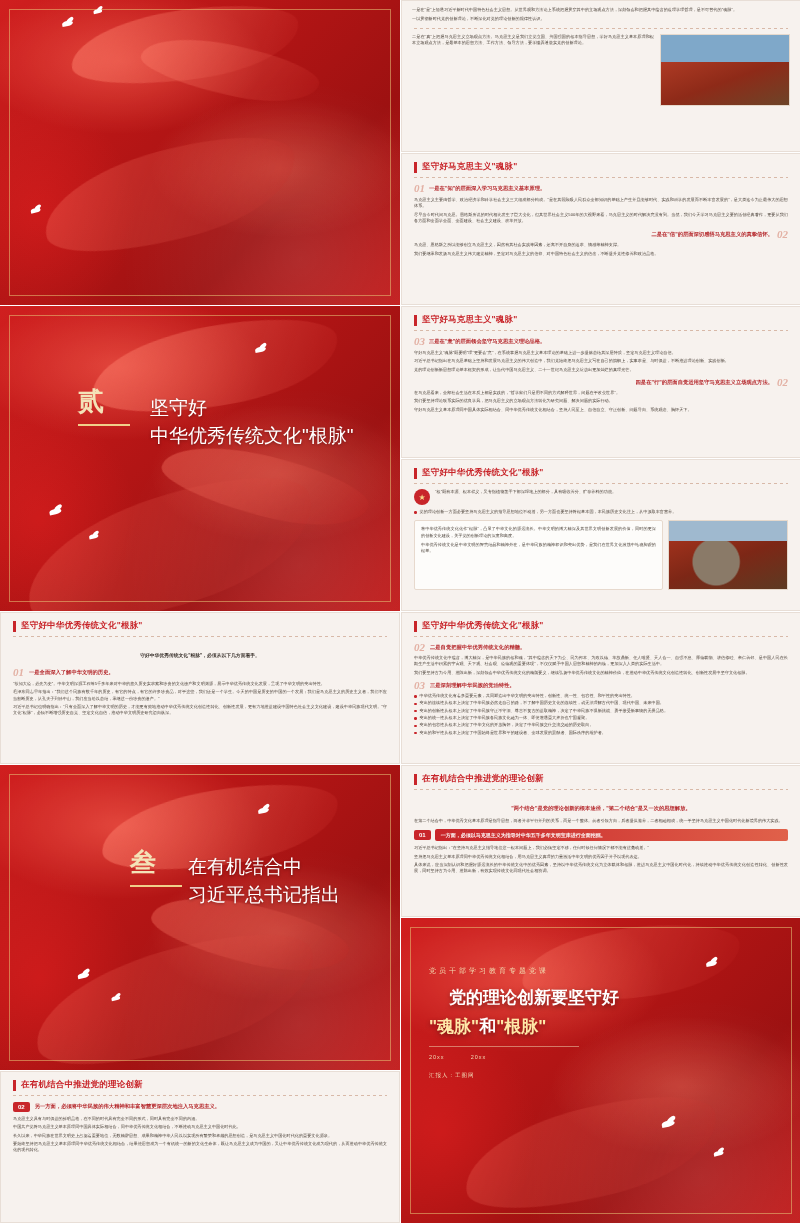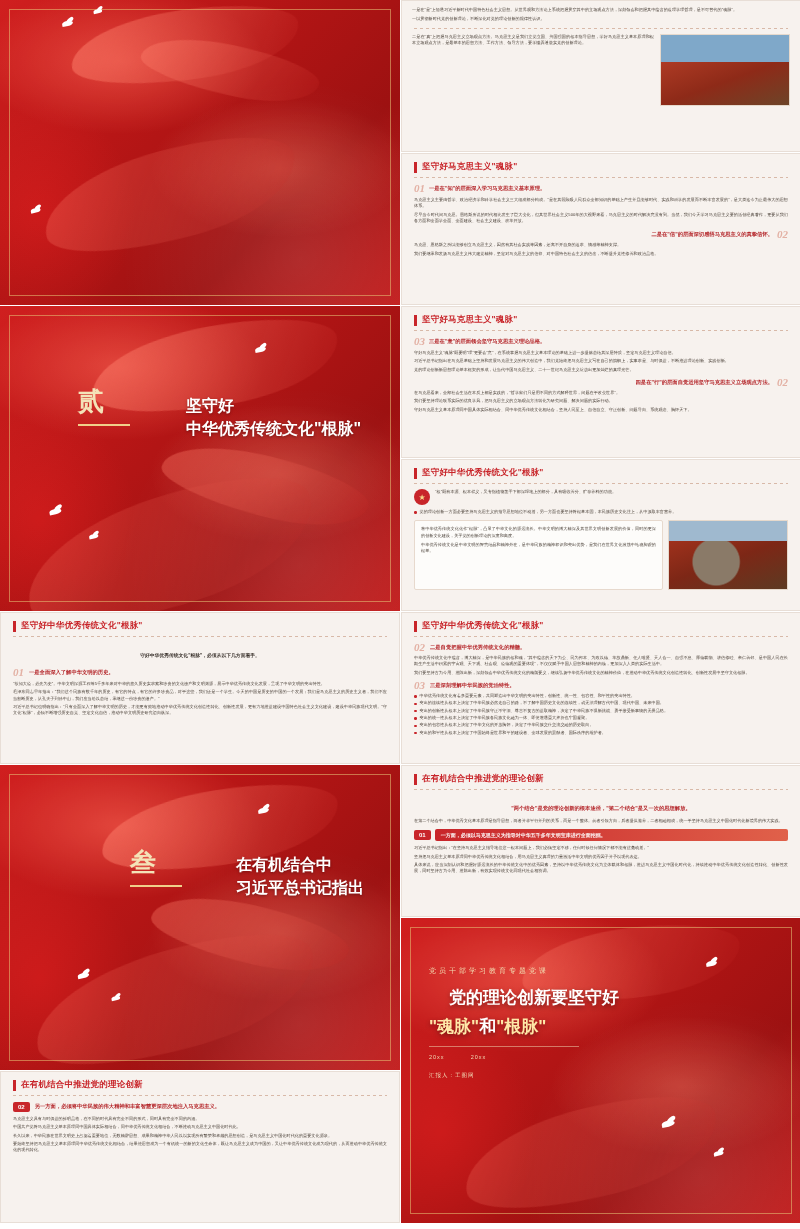--- a/index.html
+++ b/index.html
@@ -119,23 +119,22 @@
     font-size:8px; display:flex;align-items:center;justify-content:center;
   }
   .bullet-row { display:flex; gap:3px; align-items:flex-start; }
   .bl-dot { width:2.5px;height:2.5px;border-radius:50%;background:#c8252a;margin-top:2.2px;flex:0 0 auto;}
   .hero-num {
     font-family:"Liberation Serif", serif;
     font-size: 26px; color:#f4e3b8; font-weight:bold;
     letter-spacing: 2px;
   }
   .hero-title {
-    color:#fff; font-size: 16px; font-weight:bold; line-height:1.45;
+    color:#fff; font-size: 19px; font-weight:normal; line-height:1.45;
     text-shadow: 0 1px 3px rgba(0,0,0,.35);
-    margin-left: 36px;
   }
   .hero-rule { width:52px;height:2px;background:#f0cf8a;margin:5px 0; }
   .cover-sub { color:#f3ddb3; font-size:7px; letter-spacing:3px; }
   .cover-title { color:#fff; font-size:17px;font-weight:bold;line-height:1.5;
     text-shadow:0 2px 5px rgba(0,0,0,.4);}
   .cover-title .q { color:#ffe8a8; }
   .cover-meta { color:#f2ddb8; font-size:5.5px; letter-spacing:1px; }
   .cover-line { width:150px;height:1px;background:rgba(242,221,184,.5); margin:7px 0;}
   .hl-banner {
     background: linear-gradient(90deg,#c8252a,#e0614a);
@@ -336,21 +335,21 @@
     <div class="ribbon" style="width:200px;height:58px;left:150px;top:140px;transform:rotate(13deg);opacity:.7;"></div>
     <div class="ribbon" style="width:290px;height:100px;left:30px;top:185px;transform:rotate(-16deg);opacity:.45;"></div>
     <div class="gold-frame"></div>
     <div class="dove" style="left:258px;top:40px;"></div>
     <div class="dove" style="left:78px;top:205px;transform:scale(1.05);"></div>
     <div class="dove" style="left:110px;top:228px;transform:scale(.8);"></div>
     <div style="position:absolute;left:130px;top:80px;">
       <div class="hero-num">叁</div>
       <div class="hero-rule"></div>
     </div>
-    <div style="position:absolute;left:200px;top:88px;">
+    <div style="position:absolute;left:188px;top:88px;">
       <div class="hero-title">在有机结合中</div>
       <div class="hero-title">习近平总书记指出</div>
     </div>
   </div>
 
   <div class="slide" style="grid-column:2;grid-row:6;">
     <div class="sec-head">
       <span class="sec-bar"></span>
       <span class="sec-title">在有机结合中推进党的理论创新</span>
     </div>

